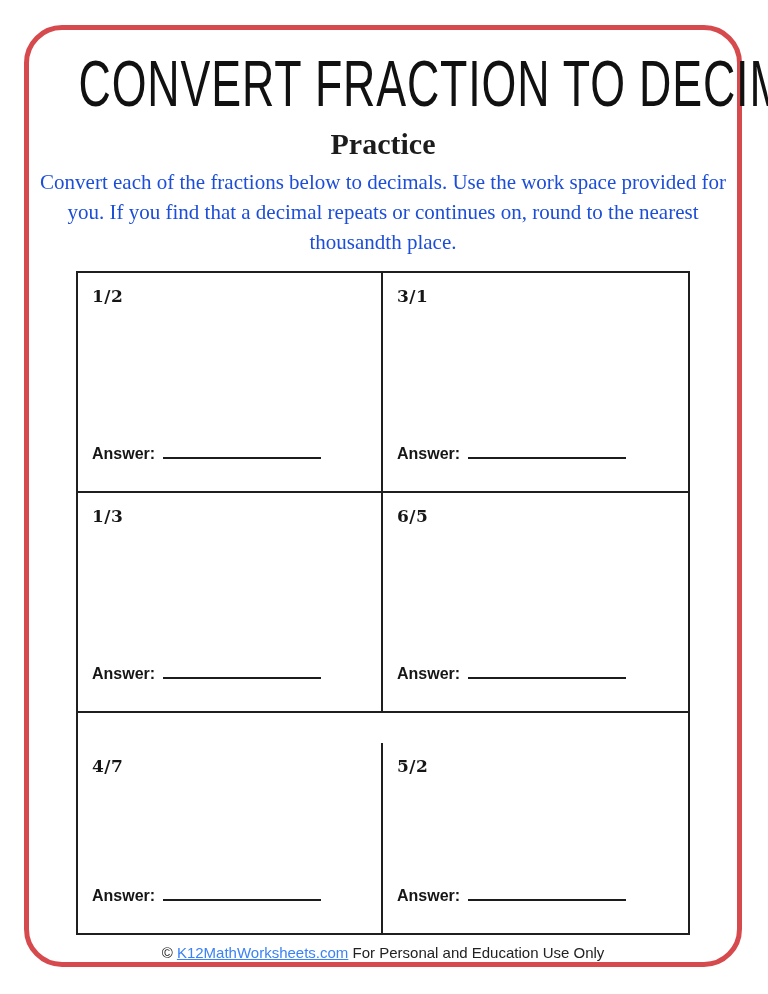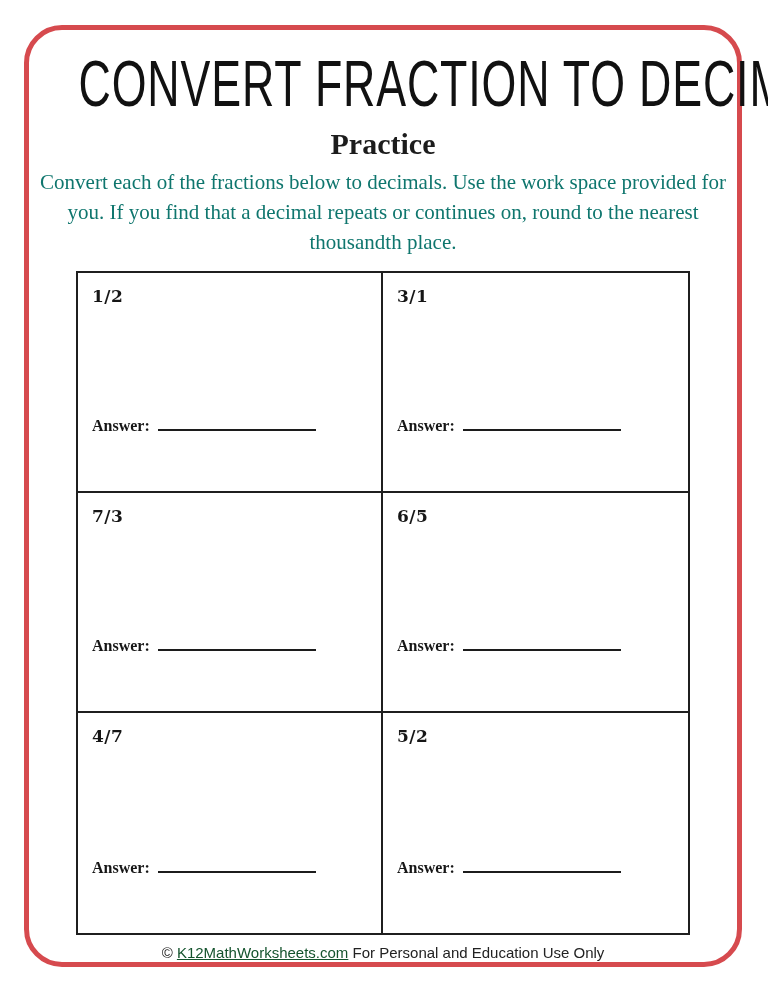--- a/index.html
+++ b/index.html
@@ -41,73 +41,73 @@
     font-weight: 600;
     font-size: 30px;
     color: #1c1c1c;
   }
   .instructions {
     margin: 6px auto 0 auto;
     width: 690px;
     font-family: "Liberation Serif", serif;
     font-size: 21px;
     line-height: 30px;
-    color: #0f766e;
+    color: #1d4ed8;
   }
   .grid {
     margin: 14px auto 0 auto;
     width: 614px;
     height: 664px;
     display: grid;
     grid-template-columns: 1fr 1fr;
     grid-template-rows: repeat(3, 1fr);
     border: 2px solid #1f1f1f;
   }
   .cell {
     position: relative;
     text-align: right;
     border-right: 2px solid #1f1f1f;
     border-bottom: 2px solid #1f1f1f;
   }
   .cell:nth-child(2n) { border-right: none; }
-  .cell:nth-child(5), .cell:nth-child(6) { border-bottom: none; }
+  .cell:nth-child(5), .cell:nth-child(6) { border-bottom: none; margin-top: 30px; }
   .fraction {
     position: absolute;
     top: 13px; left: 14px;
     font-family: "DejaVu Serif", serif;
     font-weight: 700;
     font-size: 17px;
     color: #161616;
     letter-spacing: 0.5px;
   }
   .answer-row {
     position: absolute;
-    left: 14px; bottom: 56px;
-    font-family: Liberation Serif, serif;
+    left: 14px; bottom: 28px;
+    font-family: Liberation Sans, sans-serif;
     font-weight: 700;
     font-size: 16px;
     color: #161616;
     white-space: nowrap;
   }
   .answer-line {
     display: inline-block;
     width: 158px;
     border-bottom: 2px solid #1c1c1c;
     height: 14px;
     margin-left: 8px;
     vertical-align: baseline;
   }
   .footer {
     margin-top: 9px;
     font-family: "Liberation Sans", sans-serif;
     font-size: 15px;
     color: #222222;
   }
   .footer a {
-    color: #14532d;
+    color: #3b82f6;
     text-decoration: underline;
     cursor: pointer;
   }
 </style>
 </head>
 <body>
 
 <div class="page-border">
   <div class="content">
 
@@ -127,21 +127,21 @@
       </div>
 
       <div class="cell">
         <span class="fraction">3/1</span>
         <div class="answer-row">
           <span>Answer:</span><span class="answer-line"></span>
         </div>
       </div>
 
       <div class="cell">
-        <span class="fraction">7/3</span>
+        <span class="fraction">1/3</span>
         <div class="answer-row">
           <span>Answer:</span><span class="answer-line"></span>
         </div>
       </div>
 
       <div class="cell">
         <span class="fraction">6/5</span>
         <div class="answer-row">
           <span>Answer:</span><span class="answer-line"></span>
         </div>

